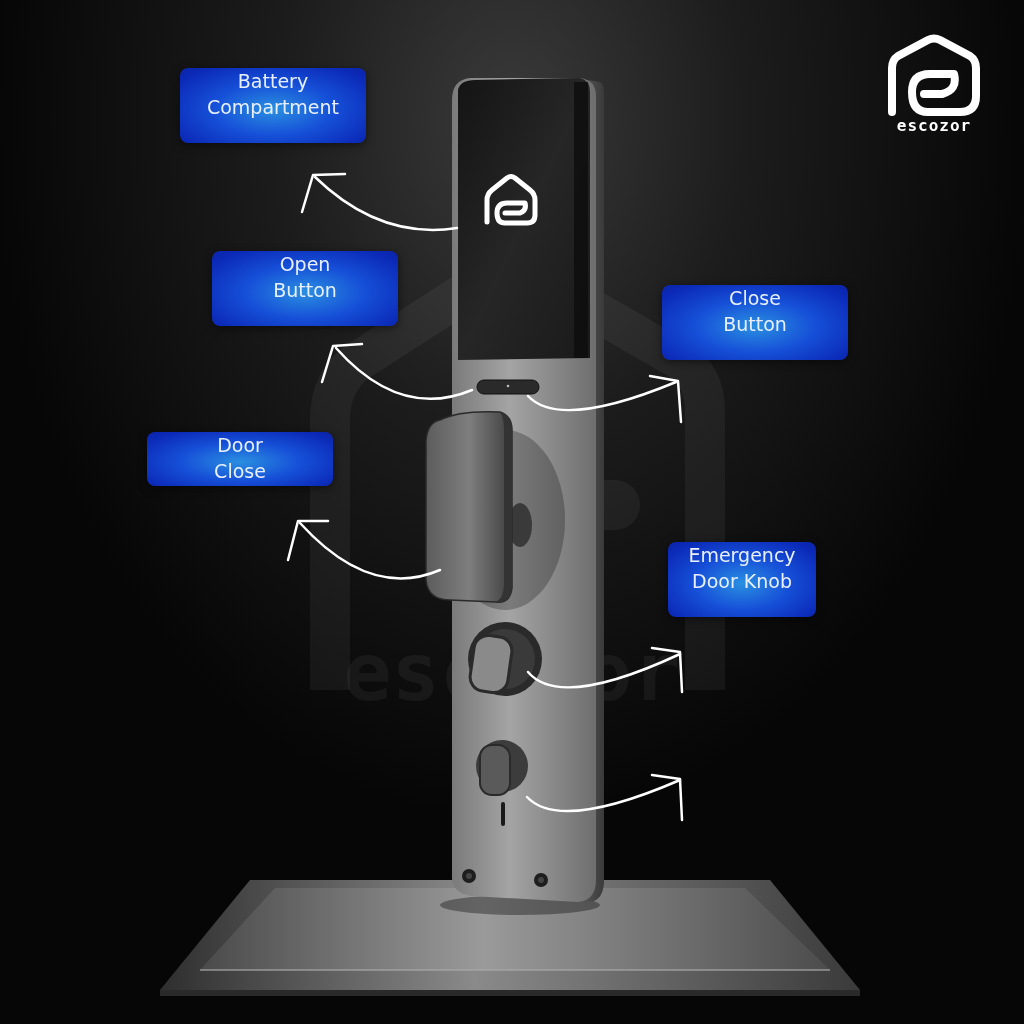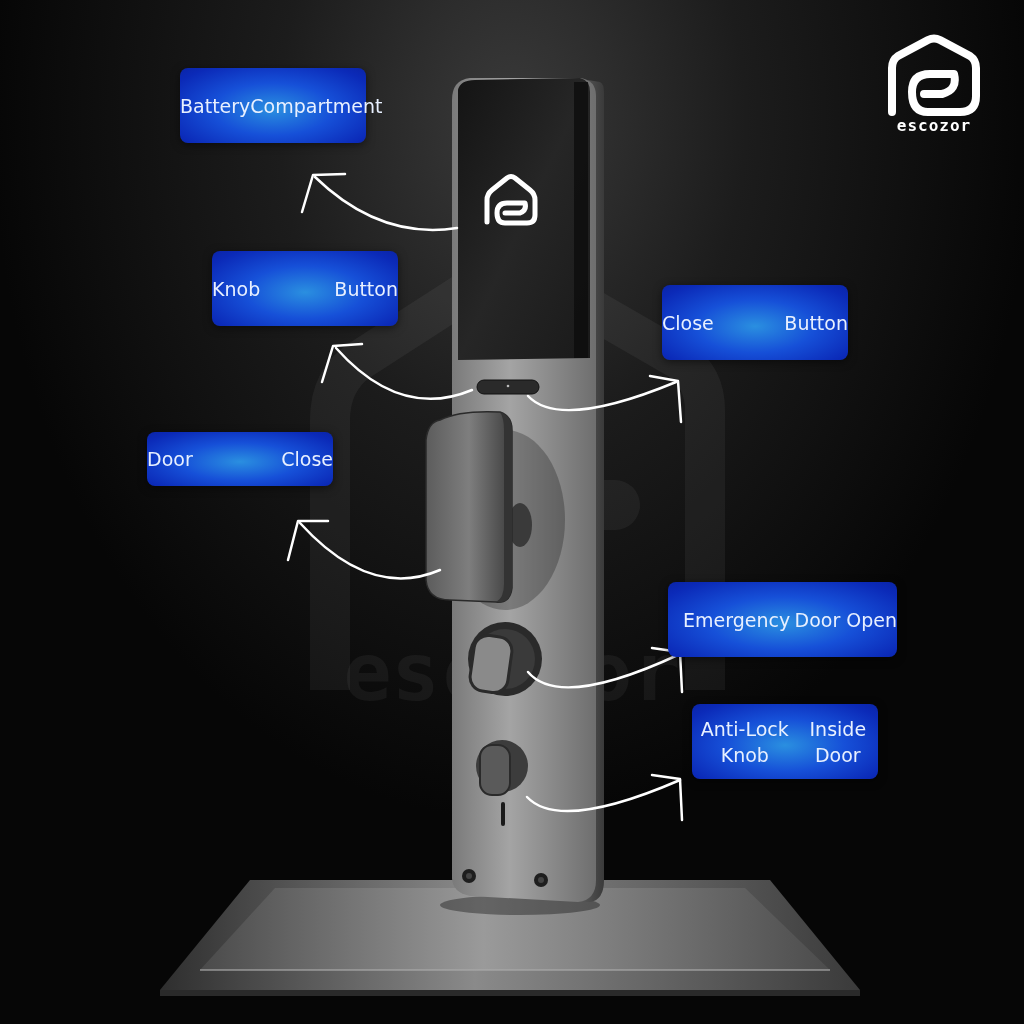--- a/index.html
+++ b/index.html
@@ -2,21 +2,21 @@
 <html><head>
 <meta charset="utf-8">
 <style>
   html,body{margin:0;padding:0;}
   body{width:1024px;height:1024px;overflow:hidden;position:relative;
     background:radial-gradient(ellipse 520px 700px at 512px 120px,#3a3a3a 0%,#1c1c1c 45%,#060606 100%);
     font-family:"DejaVu Sans","Liberation Sans",sans-serif;}
   .stage{position:absolute;inset:0;}
   .watermark{position:absolute;left:0;top:0;width:1024px;height:1024px;pointer-events:none;}
   .label{position:absolute;border-radius:8px;color:#e8f0ff;text-align:center;
-    font-size:19px;line-height:26px;display:flex;align-items:center;justify-content:space-between;flex-direction:row;
+    font-size:19px;line-height:26px;display:flex;align-items:center;justify-content:flex-start;flex-direction:column;
     background:radial-gradient(ellipse at 50% 55%,#2a8fe0 0%,#1650d8 45%,#0b2ab8 85%,#0a24a8 100%);
     box-shadow:0 2px 8px rgba(0,0,0,.5);}
   .label span{display:block;}
   .logo{position:absolute;left:884px;top:34px;width:100px;}
   .logo-text{position:absolute;left:884px;top:116px;width:100px;text-align:center;color:#fff;
     font-family:"DejaVu Sans Mono","Liberation Mono",monospace;font-weight:bold;font-size:16px;letter-spacing:1px;}
   svg{position:absolute;left:0;top:0;}
 </style>
 </head>
 <body>
@@ -135,33 +135,29 @@
   <svg class="logo" width="100" height="84" viewBox="0 0 100 84" fill="none" stroke="#ffffff" stroke-width="8" stroke-linecap="round" stroke-linejoin="round">
     <path d="M8 78 L8 34 Q8 26 14 22 L44 6 Q50 3 56 6 L86 22 Q92 26 92 34 L92 62 Q92 78 76 78 L44 78 Q28 78 28 58 Q28 40 46 40 L70 40 Q74 56 58 60 L40 60"></path>
   </svg>
   <div class="logo-text">escozor</div>
 
   <div class="label" style="left:180px;top:68px;width:186px;height:75px;">
     <span>Battery</span>
     <span>Compartment</span>
   </div>
   <div class="label" style="left:212px;top:251px;width:186px;height:75px;">
-    <span>Knob</span>
+    <span>Open</span>
     <span>Button</span>
   </div>
   <div class="label" style="left:662px;top:285px;width:186px;height:75px;border-radius:8px;">
     <span>Close</span>
     <span>Button</span>
   </div>
   <div class="label" style="left:147px;top:432px;width:186px;height:54px;">
     <span>Door</span>
     <span>Close</span>
   </div>
-  <div class="label" style="left:668px;top:582px;width:214px;height:75px;padding-left:15px;">
+  <div class="label" style="left:668px;top:542px;width:148px;height:75px;">
     <span>Emergency</span>
-    <span>Door Open</span>
-  </div>
-  <div class="label" style="left:692px;top:704px;width:186px;height:75px;">
-    <span>Anti-Lock Knob</span>
-    <span>Inside Door</span>
+    <span>Door Knob</span>
   </div>
 
 </div>
 
 </body></html>

